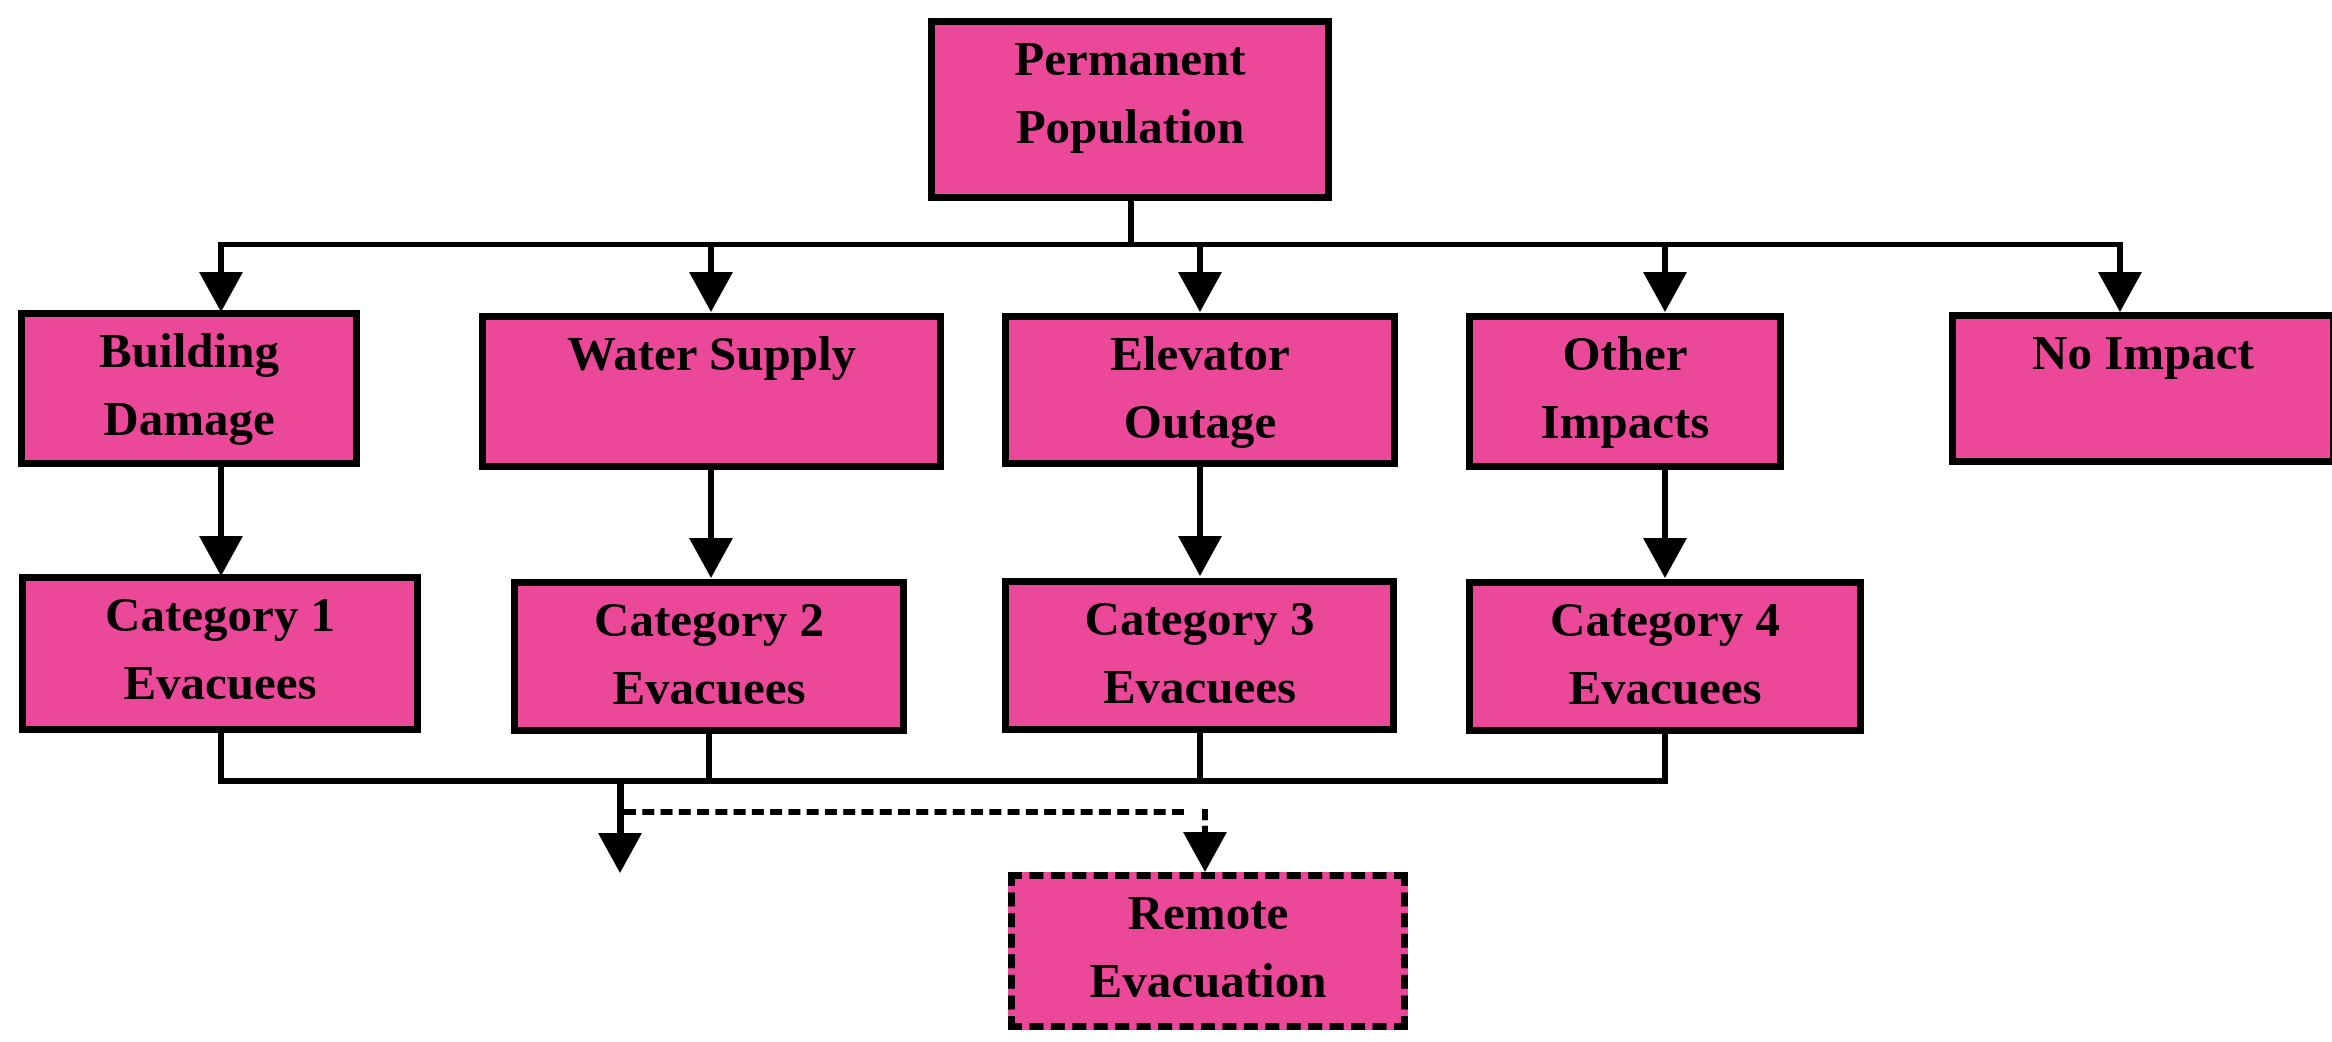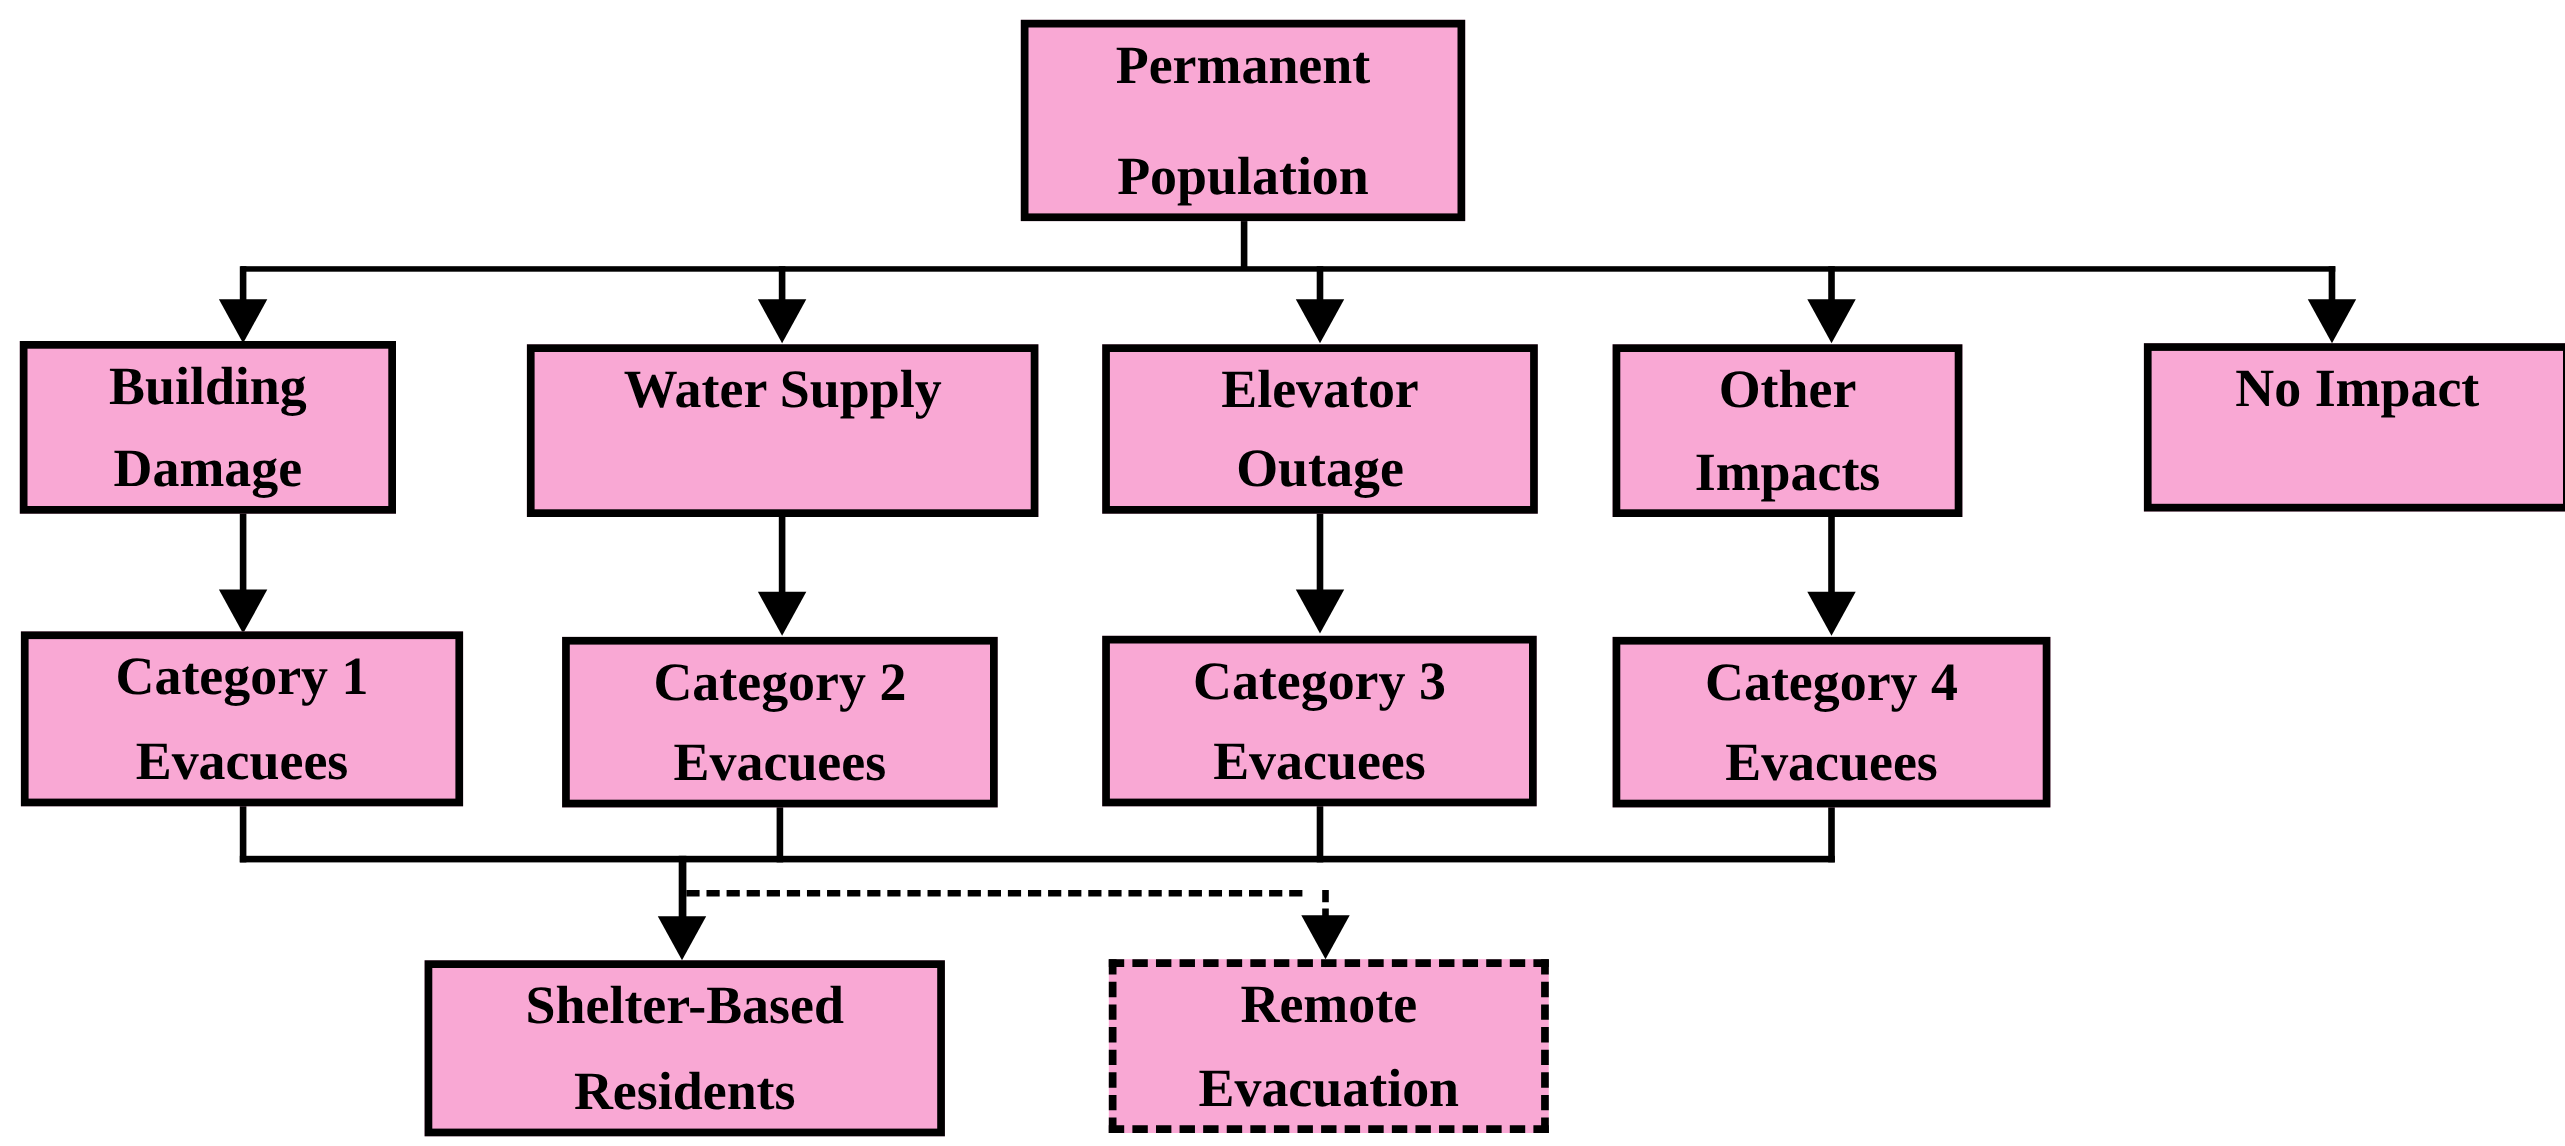--- a/index.html
+++ b/index.html
@@ -8,25 +8,25 @@
     width: 2332px;
     height: 1042px;
     background: #ffffff;
     font-family: "Liberation Serif", "DejaVu Serif", serif;
     overflow: hidden;
   }
   .node {
     position: absolute;
     box-sizing: border-box;
     border: 7px solid #000;
-    background: #f9a8d4;
+    background: #ec4899;
     display: flex;
     flex-direction: column;
     align-items: center;
-    justify-content: space-between;
+    justify-content: flex-start;
     text-align: center;
     font-weight: bold;
     font-size: 49px;
     line-height: 68px;
     color: #000;
   }
   .node.dashed { border-style: dashed; }
   .node span { display: block; white-space: nowrap; }
   .hline, .vline { position: absolute; background: #000; }
   .dash-h {
@@ -142,23 +142,19 @@
   <div class="node" style="left:1002px; top:578px; width:395px; height:155px;">
     <span>Category 3</span>
     <span>Evacuees</span>
   </div>
 
   <div class="node" style="left:1466px; top:579px; width:398px; height:155px;">
     <span>Category 4</span>
     <span>Evacuees</span>
   </div>
 
-  <div class="node" style="left:386px; top:873px; width:473px; height:160px;">
-    <span>Shelter-Based</span>
-    <span>Residents</span>
-  </div>
 
   <div class="node dashed" style="left:1008px; top:872px; width:400px; height:158px;">
     <span>Remote</span>
     <span>Evacuation</span>
   </div>
 
 </div>
 
 </body></html>

